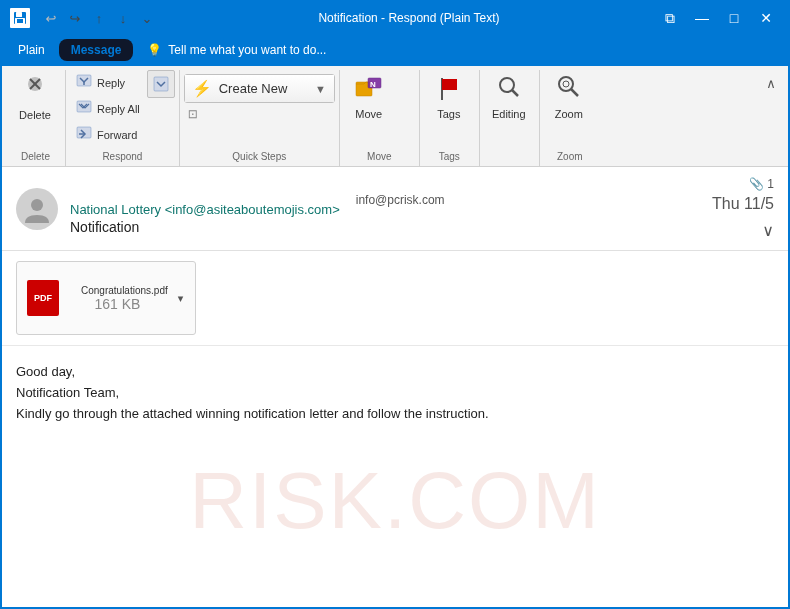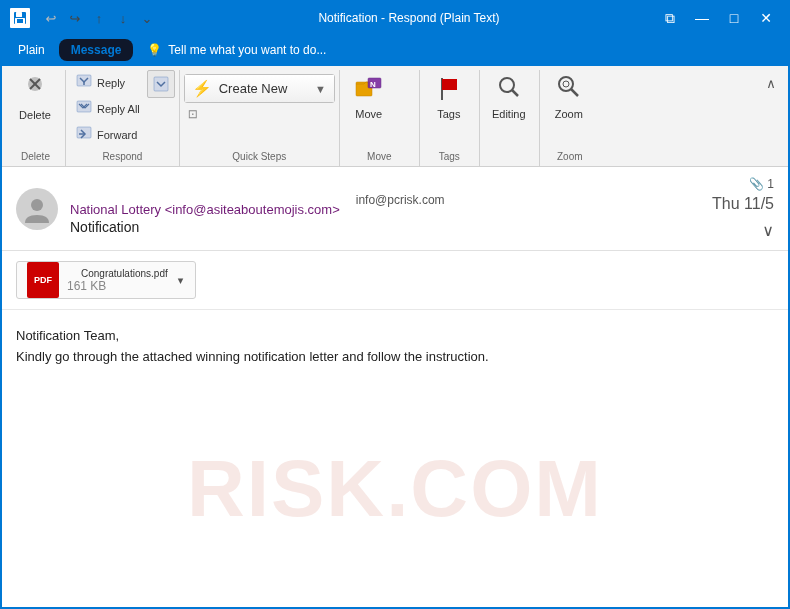--- a/index.html
+++ b/index.html
@@ -201,21 +201,21 @@
       display: flex;
       align-items: center;
       justify-content: center;
       font-size: 22px;
       color: #888;
       margin-right: 12px;
       flex-shrink: 0;
     }
     .email-from {
       font-size: 13px;
-      color: #701a75;
+      color: #0f766e;
       font-weight: 500;
       margin-top: 20px;
     }
     .email-to {
       font-size: 12px;
       color: #555;
       margin-left: 12px;
     }
     .email-subject {
       font-size: 14px;
@@ -252,64 +252,64 @@
     .attachment-area {
       padding: 10px 14px;
       border-bottom: 1px solid #e8e8e8;
     }
     .attachment-item {
       display: inline-flex;
       align-items: center;
       gap: 8px;
       border: 1px solid #d0d0d0;
       border-radius: 3px;
-      padding: 0 10px;
+      padding: 18px 10px;
       background: #fafafa;
       cursor: pointer;
       max-width: 220px;
     }
     .pdf-icon {
       width: 32px;
       height: 36px;
       background: #cc0000;
       border-radius: 2px;
       display: flex;
       align-items: center;
       justify-content: center;
       color: white;
       font-size: 9px;
       font-weight: 700;
       flex-shrink: 0;
     }
     .attachment-info { flex: 1; }
     .attachment-name { font-size: 10px; color: #333; margin-left: 14px; }
-    .attachment-size { font-size: 12px; color: #888; }
+    .attachment-size { font-size: 14px; color: #888; text-align: center; }
     .attachment-dropdown {
       font-size: 11px;
       color: #555;
       cursor: pointer;
       padding: 2px;
     }
 
     
     .email-body {
       padding: 16px 14px;
       font-size: 13px;
       color: #222;
       line-height: 1.6;
     }
 
     
     .watermark {
       position: absolute;
-      bottom: 72px;
+      bottom: 60px;
       left: 50%;
       transform: translateX(-50%);
       font-size: 80px;
-      font-weight: 700;
+      font-weight: 400;
       color: rgba(200, 100, 80, 0.15);
       letter-spacing: 2px;
       pointer-events: none;
       white-space: nowrap;
       user-select: none;
     }
 
     
     .window {
       border: 2px solid #0078d4;
@@ -562,19 +562,20 @@
         <div class="pdf-icon">PDF</div>
         <div class="attachment-info">
           <div class="attachment-name">Congratulations.pdf</div>
           <div class="attachment-size">161 KB</div>
         </div>
         <div class="attachment-dropdown">▾</div>
       </div>
     </div>
 
     <div class="email-body">
+      <div>Good day,</div>
       <div>Notification Team,</div>
       <div>Kindly go through the attached winning notification letter and follow the instruction.</div>
     </div>
   </div>
 
   <div class="watermark">RISK.COM</div>
 </div>
 
 </body></html>

